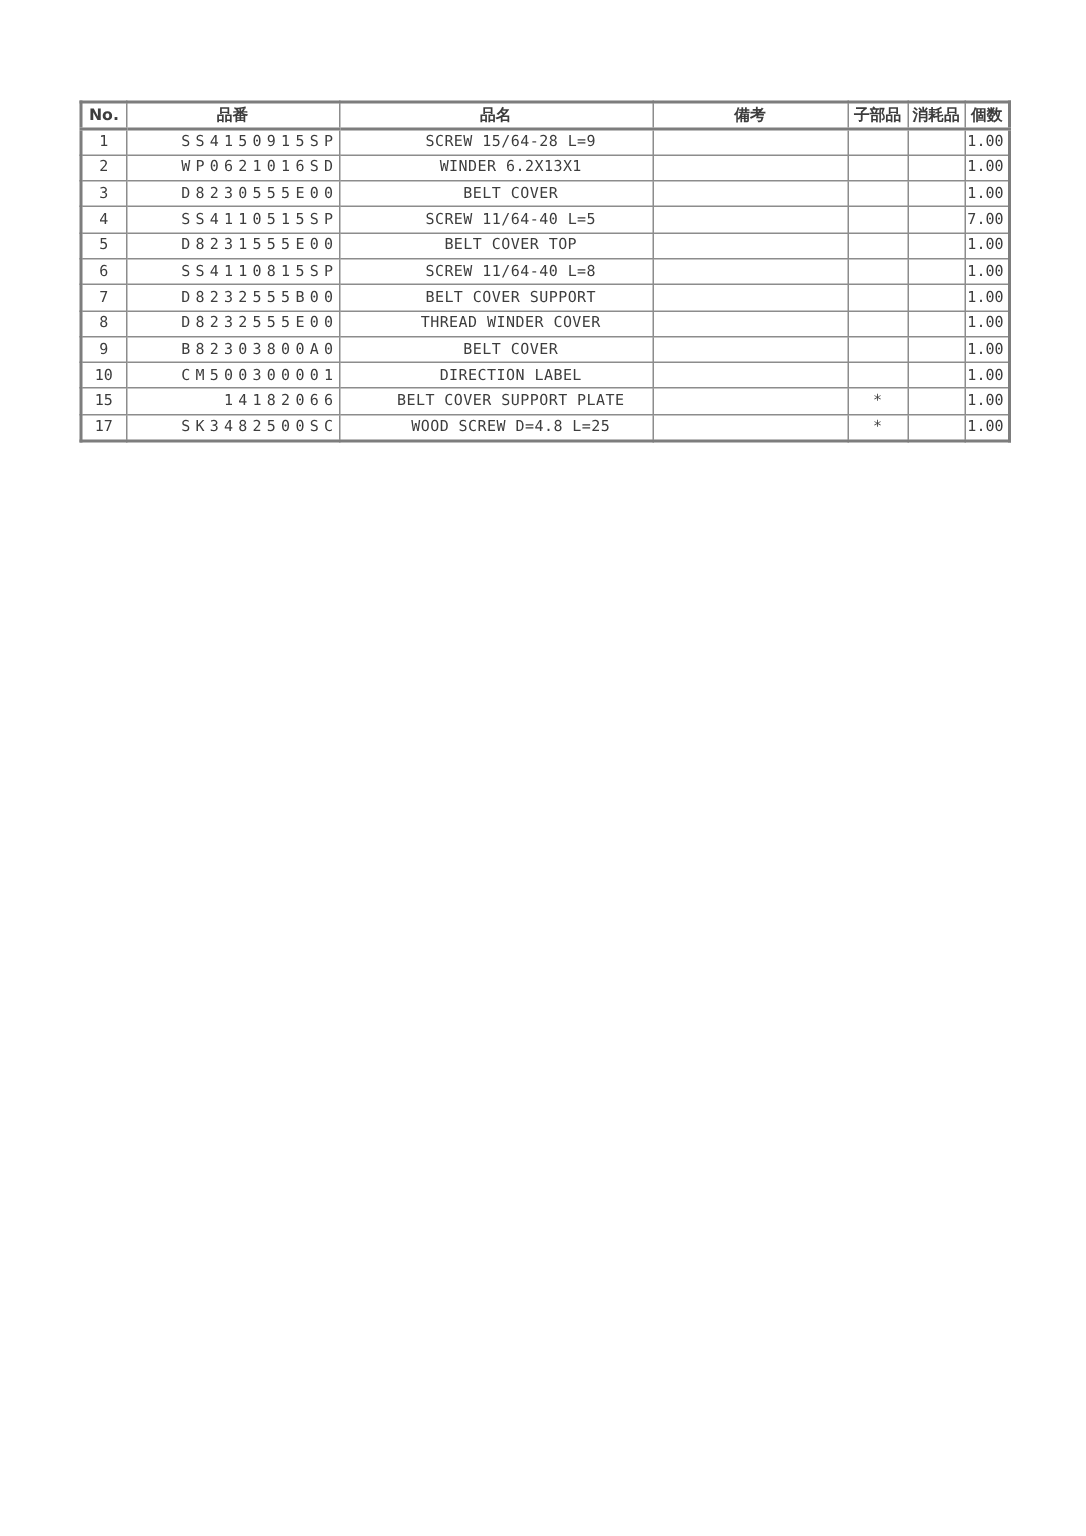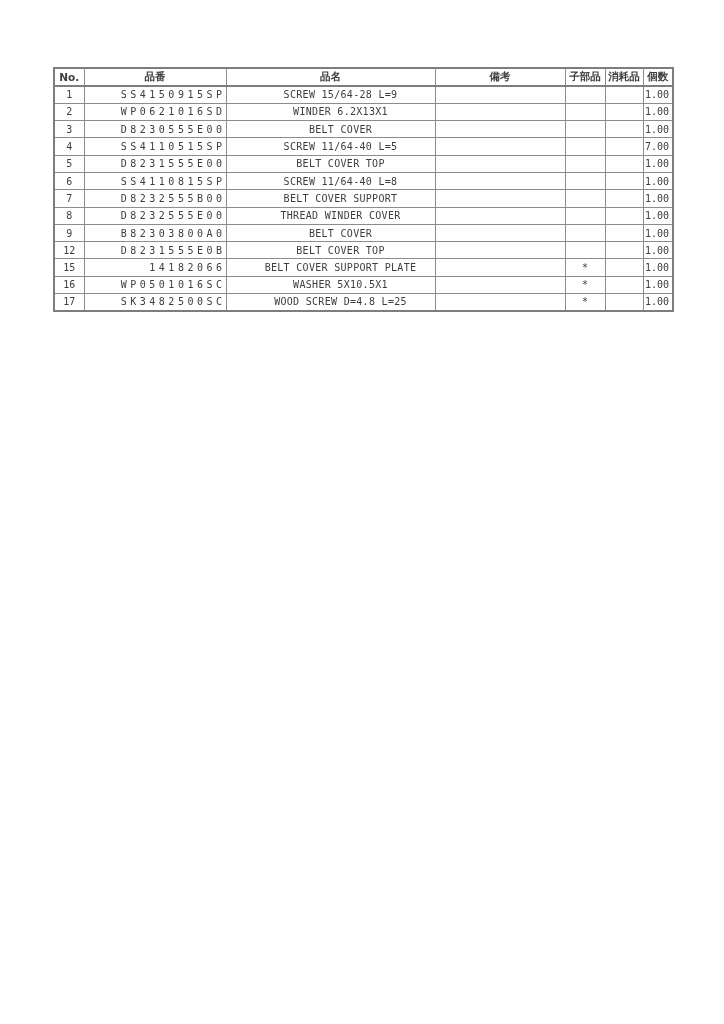--- a/index.html
+++ b/index.html
@@ -162,47 +162,38 @@
         <tr>
           <td>9</td>
           <td>B82303800A0</td>
           <td>BELT COVER</td>
           <td></td>
           <td></td>
           <td></td>
           <td>1.00</td>
         </tr>
         <tr>
-          <td>12</td>
-          <td>D8231555E0B</td>
-          <td>BELT COVER TOP</td>
+          <td>10</td>
+          <td>CM500300001</td>
+          <td>DIRECTION LABEL</td>
           <td></td>
           <td></td>
           <td></td>
           <td>1.00</td>
         </tr>
         <tr>
           <td>15</td>
           <td>14182066</td>
           <td>BELT COVER SUPPORT PLATE</td>
           <td></td>
           <td>*</td>
           <td></td>
           <td>1.00</td>
         </tr>
         <tr>
-          <td>16</td>
-          <td>WP0501016SC</td>
-          <td>WASHER 5X10.5X1</td>
-          <td></td>
-          <td>*</td>
-          <td></td>
-          <td>1.00</td>
-        </tr>
-        <tr>
           <td>17</td>
           <td>SK3482500SC</td>
           <td>WOOD SCREW D=4.8 L=25</td>
           <td></td>
           <td>*</td>
           <td></td>
           <td>1.00</td>
         </tr>
       </tbody>
   </table>

